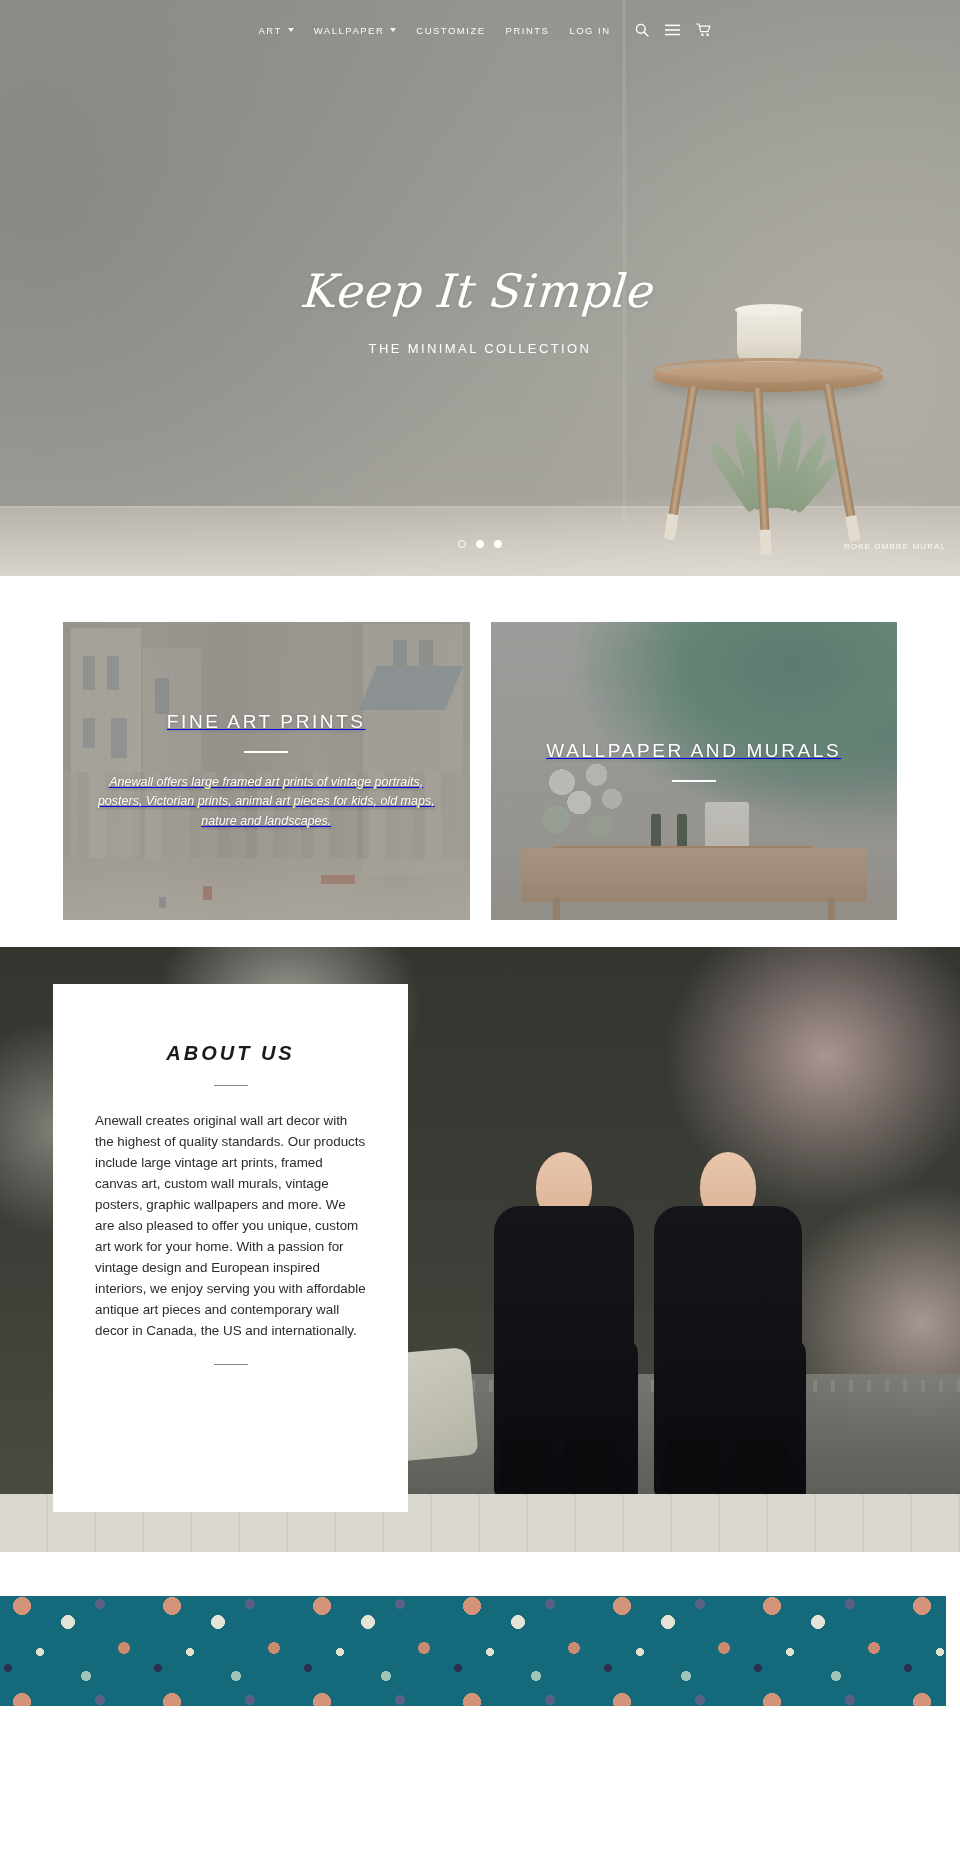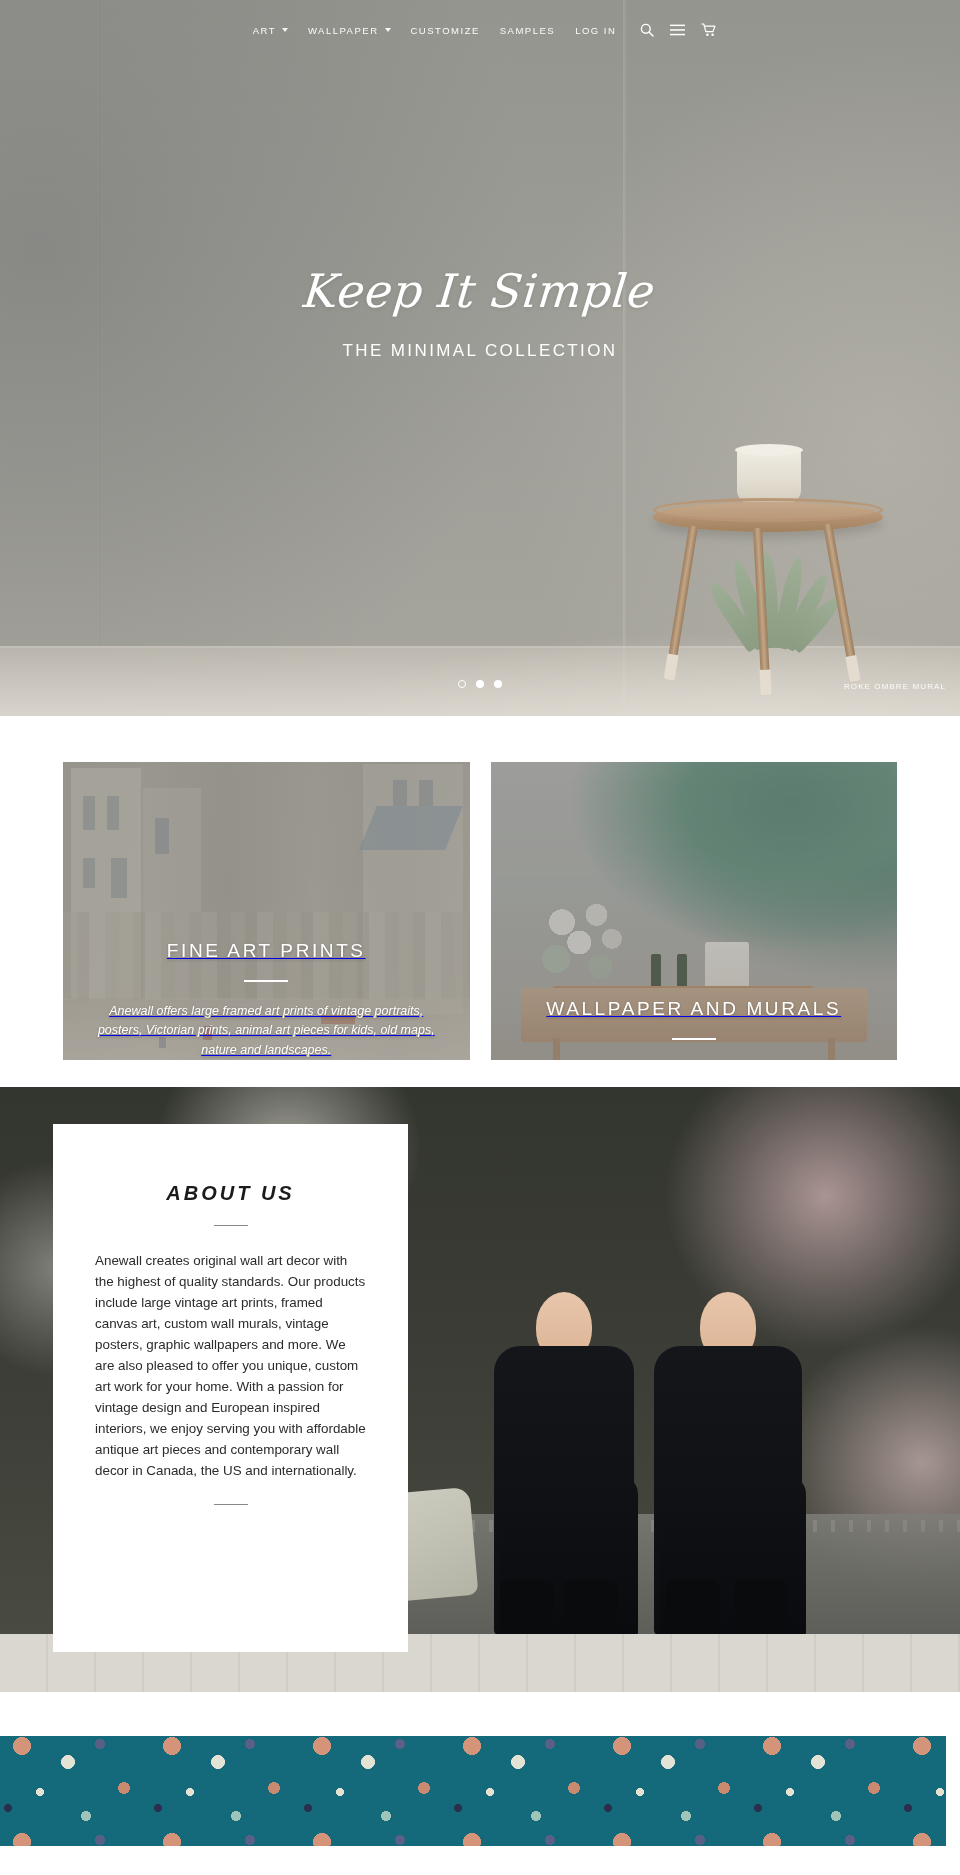--- a/index.html
+++ b/index.html
@@ -9,21 +9,21 @@
     background: #ffffff;
     font-family: "Liberation Sans", sans-serif;
     -webkit-font-smoothing: antialiased;
   }
   body { width: 960px; overflow-x: hidden; }
 
   
   .hero {
     position: relative;
     width: 960px;
-    height: 716px;
+    height: 576px;
     overflow: hidden;
     background: #1d4ed8;
   }
   .hero-photo {
     position: absolute; inset: 0;
     background:
       
       radial-gradient(ellipse 620px 130px at 78% 101%, rgba(224,218,208,.75) 0%, rgba(190,185,176,0) 70%),
       
       radial-gradient(ellipse 520px 560px at 92% 62%, rgba(190,186,176,.55) 0%, rgba(150,150,148,0) 72%),
@@ -136,21 +136,21 @@
     font-size: 46px;
     color: #fff;
     letter-spacing: 0.5px;
     line-height: 1;
     text-shadow: 0 1px 4px rgba(0,0,0,.10);
     transform: skewX(-6deg);
   }
   .hero-sub {
     margin-top: 27px;
     color: #ffffff;
-    font-size: 17px;
+    font-size: 13px;
     letter-spacing: 2.4px;
     font-weight: 400;
   }
   .hero-btn {
     margin-top: 25px;
     width: 206px; height: 69px;
     background: rgba(255,255,255,.22);
     border: none;
     color: #fff;
     display: flex; flex-direction: column;
@@ -175,21 +175,21 @@
 
   
   .cards {
     display: flex; gap: 21px;
     padding: 46px 63px 0 63px;
   }
   .card {
     position: relative; width: 407px; height: 298px;
     overflow: hidden;
     display: flex; flex-direction: column;
-    align-items: center; justify-content: flex-end;
+    align-items: center; justify-content: center;
     text-align: center; cursor: pointer;
   }
   .card-bg { position: absolute; inset: 0; }
   .card-veil { position: absolute; inset: 0; background: rgba(120,120,118,.42); }
   .card-inner { position: relative; z-index: 3; padding: 0 30px; }
   .card-title {
     color: #fff; font-size: 19px; letter-spacing: 2.6px; font-weight: 400;
     text-shadow: 0 1px 3px rgba(0,0,0,.22);
   }
   .rule { width: 44px; height: 2px; background: #fff; margin: 18px auto 20px; }
@@ -399,21 +399,21 @@
     <div class="nav-inner">
       <a class="nav-link" href="#">
         <span>ART</span>
         <span class="caret"></span>
       </a>
       <a class="nav-link" href="#">
         <span>WALLPAPER</span>
         <span class="caret"></span>
       </a>
       <a class="nav-link" href="#">CUSTOMIZE</a>
-      <a class="nav-link" href="#">SAMPLES</a>
+      <a class="nav-link" href="#">PRINTS</a>
       <a class="nav-link" href="#">LOG IN</a>
 
       <div class="nav-icons">
         <a href="#">
           <svg width="14" height="14" viewBox="0 0 14 14" fill="none">
             <circle cx="5.8" cy="5.8" r="4.4" stroke="#fff" stroke-width="1.4"></circle>
             <line x1="9.2" y1="9.2" x2="13" y2="13" stroke="#fff" stroke-width="1.4" stroke-linecap="round"></line>
           </svg>
         </a>
         <a href="#">

